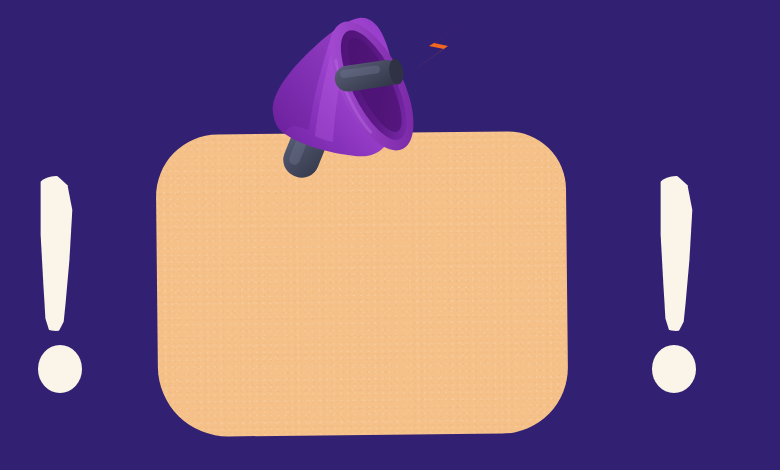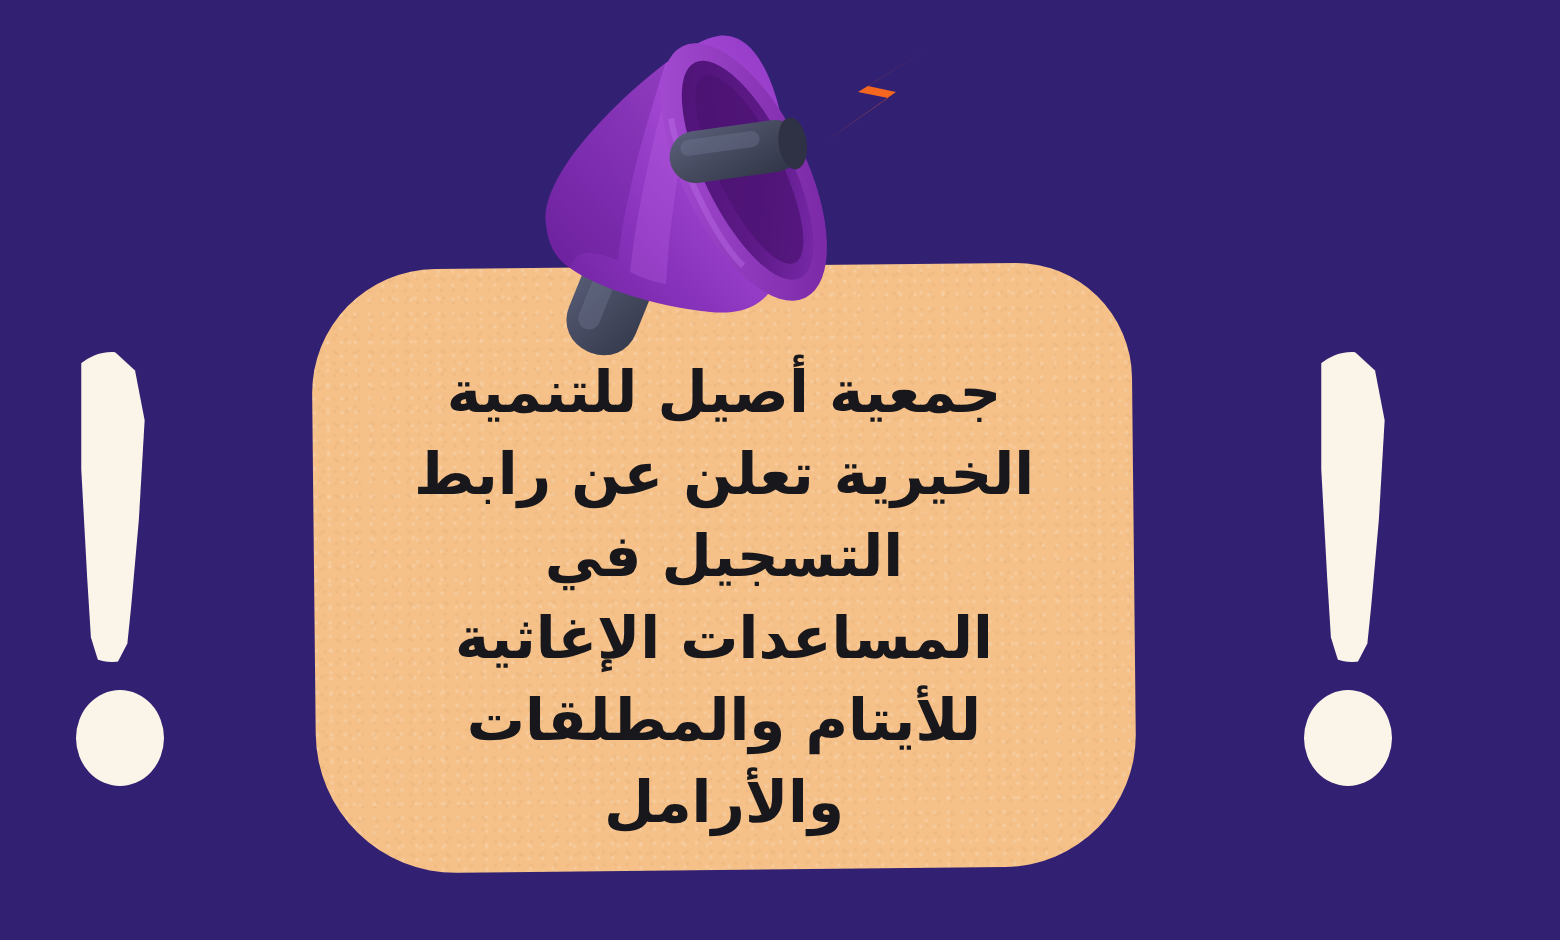--- a/index.html
+++ b/index.html
@@ -125,26 +125,20 @@
 
   <div class="excl" id="excl-right">
     <div class="wedge"></div>
     <div class="dot"></div>
   </div>
 
   <div id="card">
     <div id="card-noise"></div>
   </div>
 
-  <div id="headline">جمعية أصيل للتنمية
-الخيرية تعلن عن رابط
-التسجيل في
-المساعدات الإغاثية
-للأيتام والمطلقات
-والأرامل</div>
 
   <svg id="megaphone" viewBox="0 0 200 175">
     <defs>
       <linearGradient id="coneGrad" x1="0%" y1="100%" x2="100%" y2="0%">
         <stop offset="0%" stop-color="#6C1F9C"></stop>
         <stop offset="35%" stop-color="#8A34BE"></stop>
         <stop offset="70%" stop-color="#A74BD6"></stop>
         <stop offset="100%" stop-color="#8E36C4"></stop>
       </linearGradient>
       <linearGradient id="coneGrad2" x1="0%" y1="0%" x2="100%" y2="100%">

